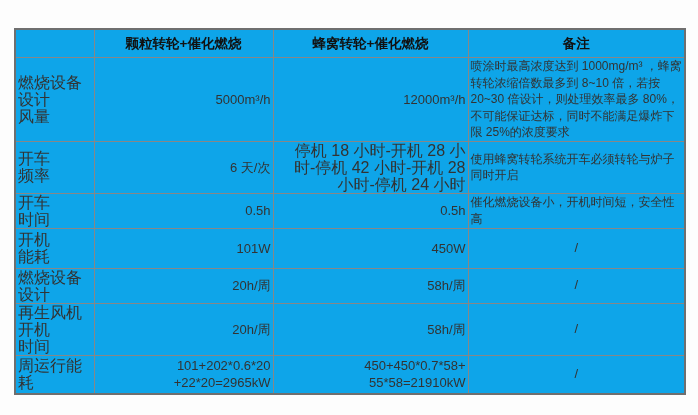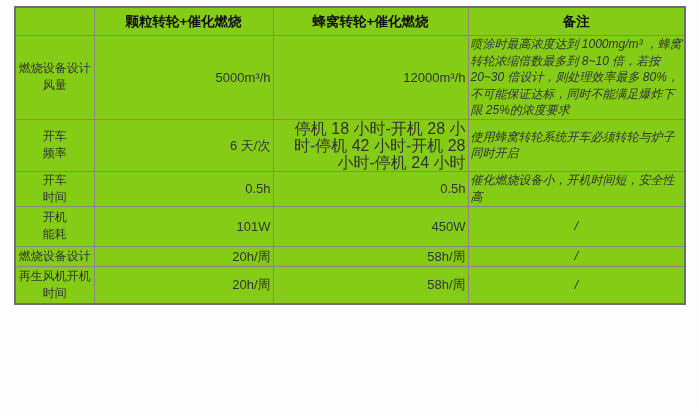--- a/index.html
+++ b/index.html
@@ -12,65 +12,64 @@
   .page {
     position: relative;
     width: 698px;
     height: 415px;
     background: #fdfdfd;
     overflow: hidden;
   }
   table.compare {
     position: absolute;
     left: 14px;
-    top: 6px;
+    top: 28px;
     width: 670px;
     border-collapse: collapse;
     table-layout: fixed;
     border: 2px solid #6f6f6f;
-    background: #84cc16;
+    background: #0ea5e9;
   }
   table.compare th,
   table.compare td {
     border: 1.5px solid #878787;
     vertical-align: middle;
     overflow: hidden;
     padding: 0 2px;
   }
   thead th {
     font-weight: bold;
     color: #111;
     font-size: 13.5px;
     text-align: center;
     height: 27px;
     padding: 2px;
   }
   th.row-label {
     font-weight: normal;
-    font-size: 12px;
+    font-size: 16px;
     line-height: 17px;
-    text-align: center;
+    text-align: left;
     white-space: pre-line;
     color: #333;
     padding: 0 1px;
   }
   td.val {
     font-size: 13px;
     line-height: 17px;
     text-align: right;
     white-space: pre-line;
     color: #333;
   }
   td.remark {
     font-size: 12px;
     line-height: 16.5px;
     text-align: left;
     color: #333;
     padding: 1px 5px;
-    font-style: italic;
   }
   td.remark.center {
     text-align: center;
     font-size: 13px;
   }
 </style>
 </head>
 <body>
 
 <div class="page">
@@ -124,15 +123,23 @@
         <td class="val">58h/周</td>
         <td class="remark center">/</td>
       </tr>
       <tr style="height:38px">
         <th class="row-label">再生风机开机
 时间</th>
         <td class="val">20h/周</td>
         <td class="val">58h/周</td>
         <td class="remark center">/</td>
       </tr>
+      <tr style="height:39px">
+        <th class="row-label">周运行能耗</th>
+        <td class="val">101+202*0.6*20
++22*20=2965kW</td>
+        <td class="val">450+450*0.7*58+
+55*58=21910kW</td>
+        <td class="remark center">/</td>
+      </tr>
     </tbody>
   </table>
 </div>
 
 </body></html>

